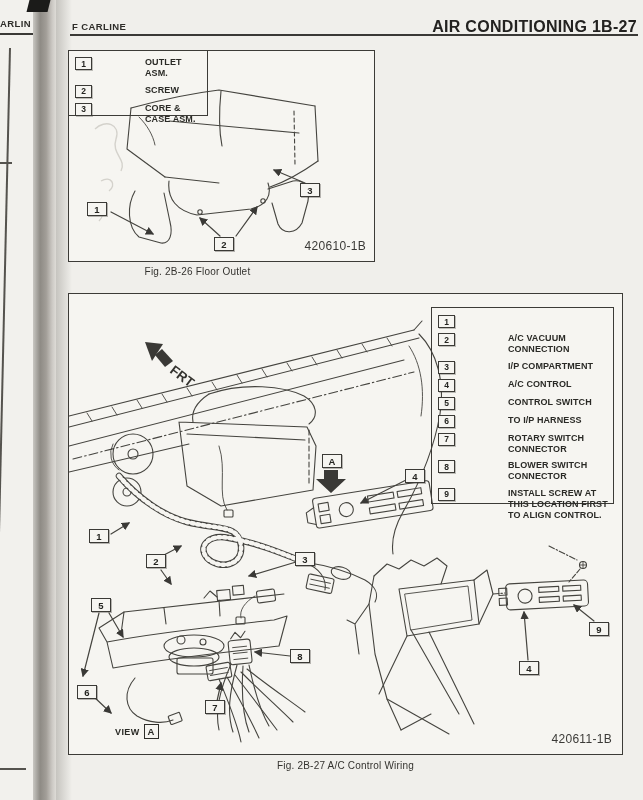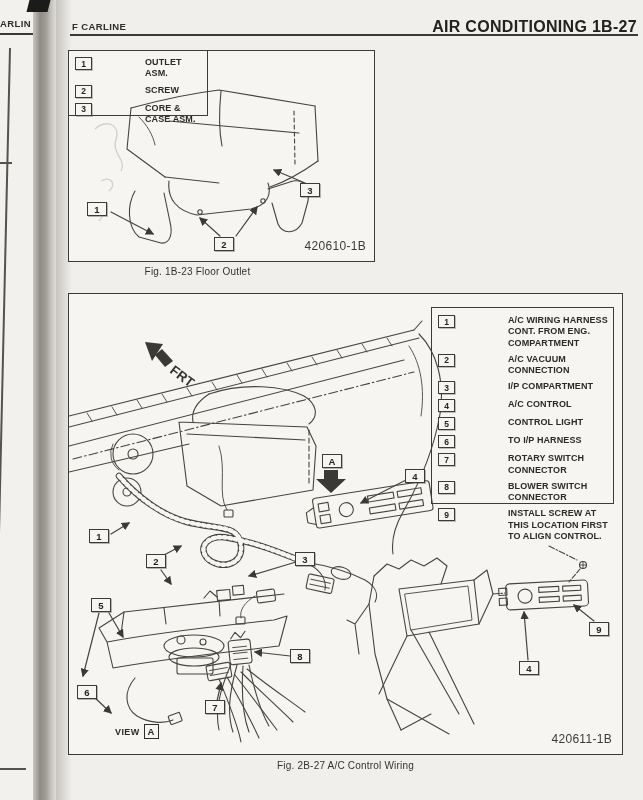--- a/index.html
+++ b/index.html
@@ -131,21 +131,21 @@
         <span class="lg-num">3</span>
         <span class="lg-label" style="width:108px">CORE &amp; CASE ASM.</span>
       </div>
     </div>
 
     <div class="co" style="left:18px;top:151px">1</div>
     <div class="co" style="left:145px;top:186px">2</div>
     <div class="co" style="left:231px;top:132px">3</div>
     <div class="pn" style="right:8px;bottom:8px">420610-1B</div>
   </div>
-  <div class="cap" id="cap1">Fig. 1B-23 Floor Outlet</div>
+  <div class="cap" id="cap1">Fig. 2B-26 Floor Outlet</div>
 
   <div class="figbox" id="fig2">
 
     <svg class="art" width="552" height="459" viewBox="0 0 552 459">
       <defs>
         <marker id="ah2" viewBox="0 0 10 10" refX="8.5" refY="5" markerWidth="7" markerHeight="7" orient="auto">
           <path d="M0,0 L10,5 L0,10 z" fill="#3a3936"></path>
         </marker>
       </defs>
 
@@ -280,37 +280,36 @@
         <path d="M511,275 L500,288" stroke-dasharray="5 2"></path>
 
         <path d="M525,327 L505,311" marker-end="url(#ah2)" stroke-width="1.2"></path>
         <path d="M459,366 L455,318" marker-end="url(#ah2)" stroke-width="1.2"></path>
       </g>
     </svg>
 
     <div class="legend" id="legend2">
       <div class="lg-row">
         <span class="lg-num">1</span>
-        <span class="lg-label">A/C WIRING HARNESS CONT. FROM ENG. COMPARTMENT</span>
       </div>
       <div class="lg-row">
         <span class="lg-num">2</span>
         <span class="lg-label">A/C VACUUM CONNECTION</span>
       </div>
       <div class="lg-row">
         <span class="lg-num">3</span>
         <span class="lg-label">I/P COMPARTMENT</span>
       </div>
       <div class="lg-row">
         <span class="lg-num">4</span>
         <span class="lg-label">A/C CONTROL</span>
       </div>
       <div class="lg-row">
         <span class="lg-num">5</span>
-        <span class="lg-label">CONTROL LIGHT</span>
+        <span class="lg-label">CONTROL SWITCH</span>
       </div>
       <div class="lg-row">
         <span class="lg-num">6</span>
         <span class="lg-label">TO I/P HARNESS</span>
       </div>
       <div class="lg-row">
         <span class="lg-num">7</span>
         <span class="lg-label">ROTARY SWITCH CONNECTOR</span>
       </div>
       <div class="lg-row">

